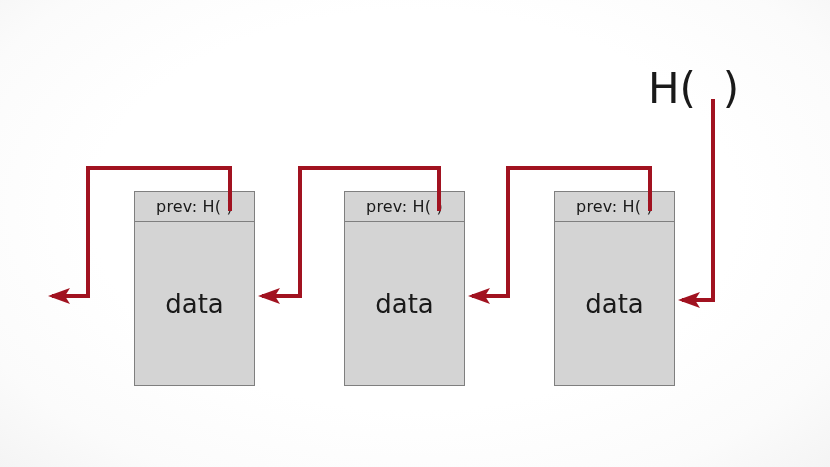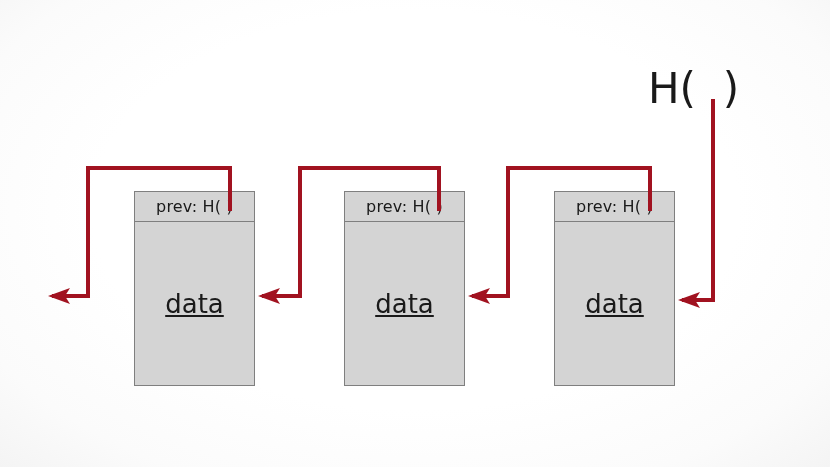--- a/index.html
+++ b/index.html
@@ -43,21 +43,20 @@
     white-space: pre;
     letter-spacing: 0.2px;
   }
   .block-body {
     flex: 1;
     display: flex;
     align-items: center;
     justify-content: center;
     font-size: 26px;
     color: var(--text-color, #1a1a1a);
-    text-decoration: underline;
   }
   .hash-label {
     position: absolute;
     left: 648px;
     top: 66px;
     font-size: 42px;
     color: var(--text-color, #1a1a1a);
     white-space: pre;
     line-height: 1.1;
   }

